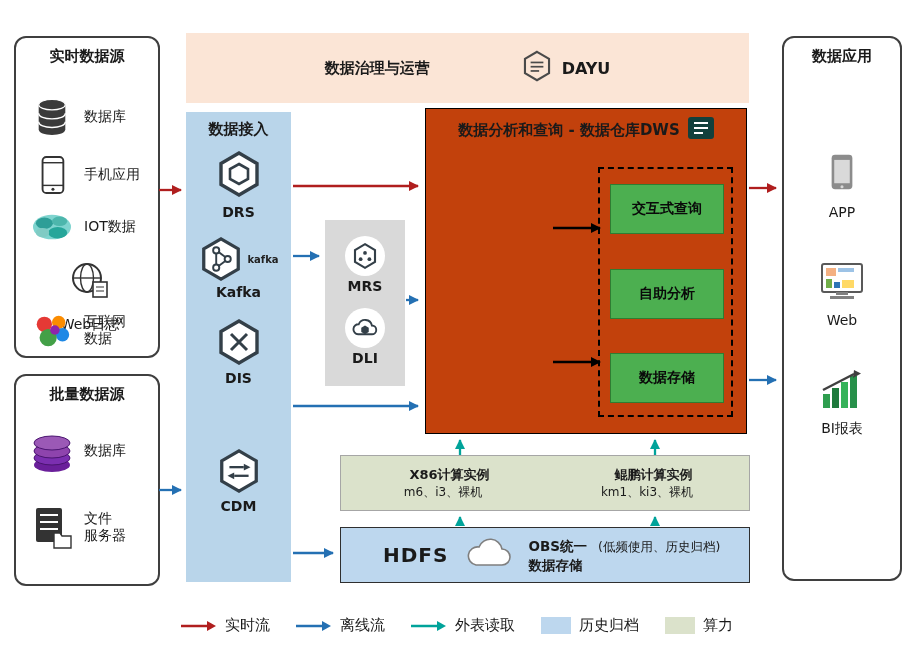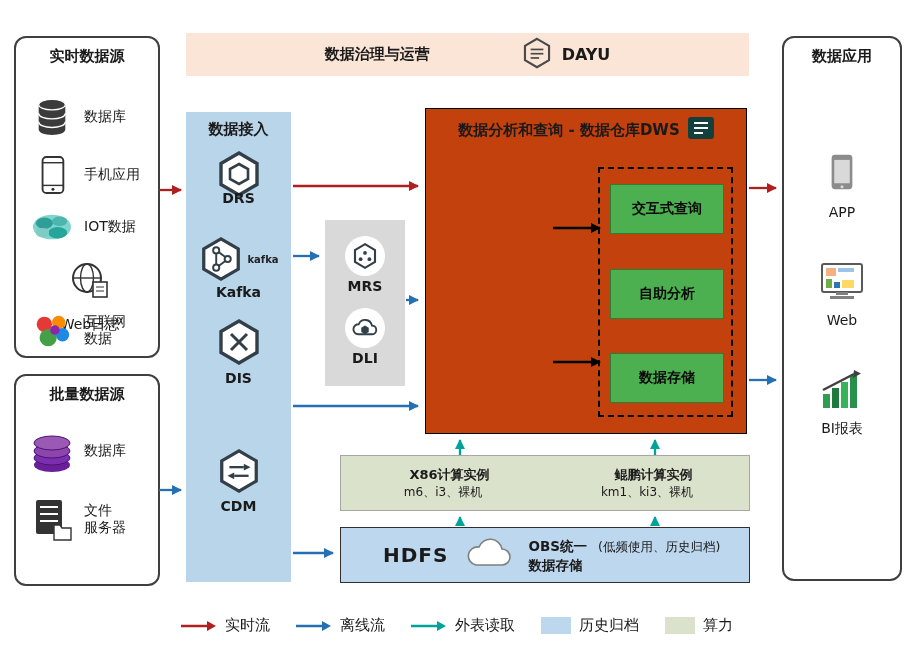--- a/index.html
+++ b/index.html
@@ -5,21 +5,21 @@
   html,body{margin:0;padding:0;background:#fff;}
   .canvas{position:relative;width:914px;height:651px;background:#fff;overflow:hidden;
           font-family:"DejaVu Sans","Liberation Sans",sans-serif;color:#1a1a1a;}
   
   .panel{position:absolute;background:#fff;border:2px solid #3f3f3f;border-radius:12px;box-sizing:border-box;}
   .panel-title{position:absolute;top:9px;left:0;right:0;text-align:center;font-size:15px;font-weight:700;}
   .src-row{position:absolute;left:12px;right:6px;display:flex;align-items:center;gap:8px;}
   .src-ico{width:48px;display:flex;justify-content:center;flex:0 0 48px;}
   .src-label{font-size:14px;line-height:1.25;white-space:pre-line;}
   
-  .gov{position:absolute;left:186px;top:33px;width:563px;height:43px;background:#fbe5d6;
+  .gov{position:absolute;left:186px;top:33px;width:563px;height:70px;background:#fbe5d6;
        display:flex;align-items:center;justify-content:center;gap:90px;box-sizing:border-box;}
   .gov-title{font-size:15px;font-weight:700;}
   .gov-prod{display:flex;align-items:center;gap:8px;font-size:16px;font-weight:700;}
   
   .ingest{position:absolute;left:186px;top:112px;width:105px;height:470px;background:#b9d5ea;box-sizing:border-box;}
   .ing-ico{position:absolute;left:0;right:0;display:flex;justify-content:center;align-items:center;gap:3px;}
   .ing-label{position:absolute;left:0;right:0;text-align:center;font-size:14px;font-weight:700;}
   .kafka-logo{font-size:10px;font-weight:700;color:#222;}
   
   .proc{position:absolute;left:325px;top:220px;width:80px;height:166px;background:#d9d9d9;box-sizing:border-box;}
@@ -135,21 +135,21 @@
         <svg width="44" height="46" viewBox="0 0 44 46">
             <ellipse cx="22" cy="37" rx="18" ry="7" fill="#6a1f9a"></ellipse>
             <ellipse cx="22" cy="30" rx="18" ry="7" fill="#7b2fb0" stroke="#4a1570" stroke-width="1"></ellipse>
             <ellipse cx="22" cy="23" rx="18" ry="7" fill="#8e44ad" stroke="#4a1570" stroke-width="1"></ellipse>
             <ellipse cx="22" cy="15" rx="18" ry="7" fill="#9b59b6" stroke="#4a1570" stroke-width="1"></ellipse>
           </svg>
       </span>
       <span class="src-label">数据库</span>
     </div>
 
-    <div class="src-row" style="top:120px;">
+    <div class="src-row" style="top:128px;">
       <span class="src-ico">
         <svg width="44" height="46" viewBox="0 0 44 46">
             <rect x="6" y="4" width="26" height="34" rx="2" fill="#333"></rect>
             <line x1="10" y1="11" x2="28" y2="11" stroke="#fff" stroke-width="2"></line>
             <line x1="10" y1="18" x2="28" y2="18" stroke="#fff" stroke-width="2"></line>
             <line x1="10" y1="25" x2="28" y2="25" stroke="#fff" stroke-width="2"></line>
             <path d="M24 29h6l2 3h9v12H24z" fill="#fff" stroke="#333" stroke-width="1.4"></path>
           </svg>
       </span>
       <span class="src-label">文件
@@ -174,21 +174,21 @@
 
   <div class="ingest">
     <div class="panel-title" style="top:8px;">数据接入</div>
 
     <div class="ing-ico" style="top:38px;">
       <svg width="48" height="48" viewBox="0 0 48 48">
           <polygon points="24,3 42,13.5 42,34.5 24,45 6,34.5 6,13.5" fill="#fff" stroke="#333f48" stroke-width="3.4"></polygon>
           <polygon points="24,14 33,19 33,29 24,34 15,29 15,19" fill="none" stroke="#333f48" stroke-width="2.6"></polygon>
         </svg>
     </div>
-    <div class="ing-label" style="top:78px;">DRS</div>
+    <div class="ing-label" style="top:92px;">DRS</div>
 
     <div class="ing-ico" style="top:124px;">
       <svg width="46" height="46" viewBox="0 0 48 48">
           <polygon points="24,3 42,13.5 42,34.5 24,45 6,34.5 6,13.5" fill="#fff" stroke="#333f48" stroke-width="3.4"></polygon>
           <circle cx="19" cy="15" r="3.2" fill="none" stroke="#333f48" stroke-width="2"></circle>
           <circle cx="19" cy="33" r="3.2" fill="none" stroke="#333f48" stroke-width="2"></circle>
           <circle cx="31" cy="24" r="3.2" fill="none" stroke="#333f48" stroke-width="2"></circle>
           <line x1="21.5" y1="16.8" x2="28.5" y2="22" stroke="#333f48" stroke-width="2"></line>
           <line x1="21.5" y1="31.2" x2="28.5" y2="26" stroke="#333f48" stroke-width="2"></line>
           <line x1="19" y1="18.2" x2="19" y2="29.8" stroke="#333f48" stroke-width="2"></line>

